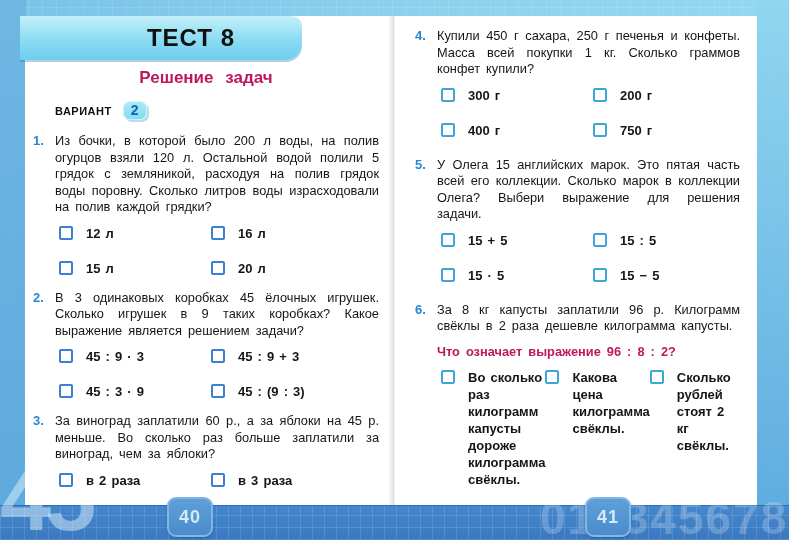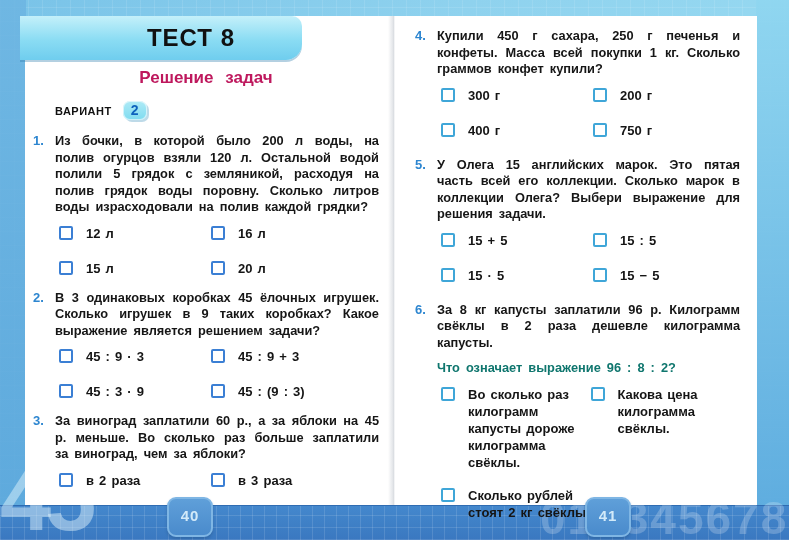--- a/index.html
+++ b/index.html
@@ -89,32 +89,32 @@
   
   .page-left  .content { padding:52px 14px 0 8px; }
   .page-right .content { padding:10px 17px 0 22px; }
   .problem { display:flex; margin-top:13px; }
   .problem-number {
     width:22px; flex:0 0 22px; color:#2d86d0; font-weight:700;
     font-size:13px; line-height:16.5px;
   }
   .problem-body { flex:1; }
   .problem-text {
-    color:#161616; font-size:12.8px; font-weight:700; line-height:16.5px;
+    color:#161616; font-size:12.8px; font-weight:400; line-height:16.5px;
     text-align:justify; text-align-last:left; word-spacing:2.5px;
   }
   .problem-question {
-    color:#0f766e; font-size:12.8px; font-weight:600; line-height:16.5px;
+    color:#be185d; font-size:12.8px; font-weight:600; line-height:16.5px;
     margin-top:9px; word-spacing:2.5px;
   }
   .answers {
     display:grid; grid-template-columns:152px 1fr;
     gap:18px 0; margin:9px 0 0 4px;
   }
-  .answers.one-col { grid-template-columns:1fr 1fr; gap:16px 0; }
+  .answers.one-col { grid-template-columns:1fr 1fr 1fr; gap:16px 0; }
   .answer { display:flex; align-items:flex-start; }
   .checkbox {
     width:14px; height:14px; flex:0 0 14px; margin-top:1px;
     background:#fff; border:2px solid #3b7fd4; border-radius:2px;
   }
   .page-right .checkbox { border-color:#3fa6d8; }
   .answer-label {
     margin-left:13px; font-size:13px; font-weight:700; color:#151515;
     line-height:17px; word-spacing:1.5px;
   }
@@ -122,21 +122,21 @@
   .tab {
     position:absolute; top:497px; width:46px; height:40px; z-index:5;
     background:linear-gradient(180deg,#5f9fd9,#4a8bcc);
     border:2px solid #7fb6e4; border-radius:9px;
     display:flex; align-items:flex-start; justify-content:center;
     box-shadow:0 2px 3px rgba(30,70,110,.3);
   }
   .tab-40 { left:167px; }
   .tab-41 { left:585px; }
   .tab-number {
-    color:#d2eaf9; font-size:15px; font-weight:700; letter-spacing:1px;
+    color:#d2eaf9; font-size:18px; font-weight:700; letter-spacing:1px;
     margin-top:8px;
   }
 </style>
 </head>
 <body>
 
 <div class="bg-grid"></div>
 <div class="bg-left-strip"></div>
 <div class="bg-right-strip"></div>
 <div class="bottom-bar"></div>

